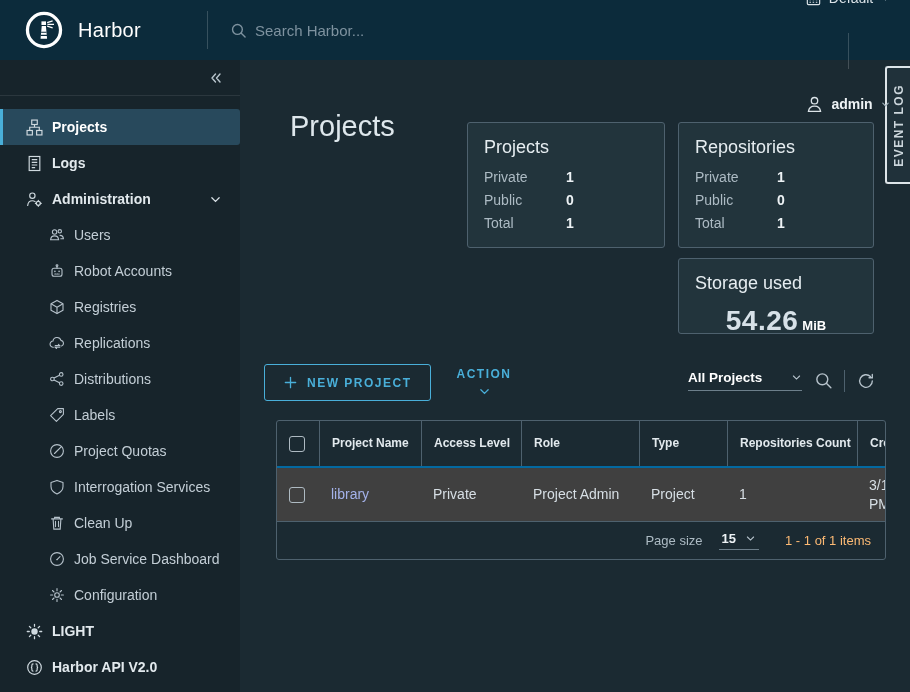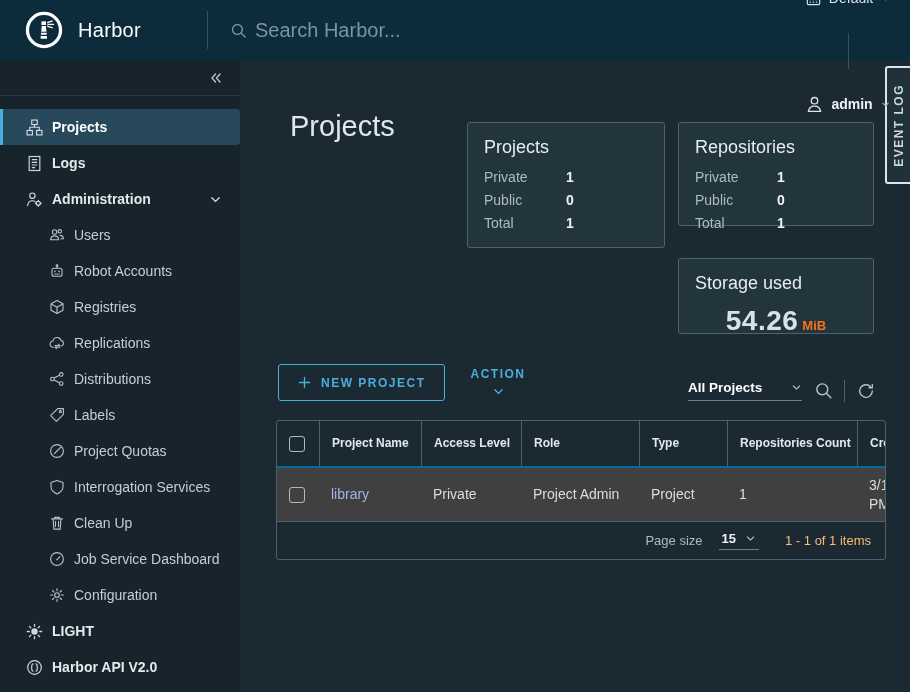--- a/index.html
+++ b/index.html
@@ -5,21 +5,21 @@
   * { margin:0; padding:0; box-sizing:border-box; }
   body { font-family:"Liberation Sans", sans-serif; background:#10181d; }
   .app { position:relative; width:910px; height:692px; background:#1b2a32; overflow:hidden; }
 
   
   .header { position:absolute; top:0; left:0; right:0; height:60px; background:#0c2b3b; display:flex; align-items:center; z-index:5; }
   .brand { display:flex; align-items:center; gap:14px; padding-left:24px; width:207px; flex:none; }
   .brand-name { color:#fff; font-size:20px; letter-spacing:.3px; }
   .hdr-divider { width:1px; height:38px; background:rgba(255,255,255,.18); flex:none; }
   .search { display:flex; align-items:center; gap:8px; margin-left:22px; color:#7e929f; width:280px; }
-  .search input { background:transparent; border:none; outline:none; color:#dbe3e8; font-size:20px; width:230px; font-family:"Liberation Sans", sans-serif; }
+  .search input { background:transparent; border:none; outline:none; color:#dbe3e8; font-size:15px; width:230px; font-family:"Liberation Sans", sans-serif; }
   .search input::placeholder { color:#7e929f; }
   .header-right { margin-left:auto; display:flex; align-items:center; gap:26px; padding-right:18px; color:#dbe3e8; font-size:14px;flex-direction:column; }
   .hdr-item { display:flex; align-items:center; gap:7px; }
   .hdr-item .chev { color:#9fb0ba; }
   .user-name { font-weight:bold; color:#eef3f6; }
   .hdr-vdiv { width:1px; height:36px; background:rgba(255,255,255,.18); }
 
   
   .sidebar { position:absolute; top:60px; left:0; width:240px; bottom:0; background:#17242b; }
   .collapse-row { height:36px; display:flex; align-items:center; justify-content:flex-end; padding-right:16px; color:#b9c6ce; border-bottom:1px solid rgba(255,255,255,.09); }
@@ -30,35 +30,35 @@
   .nav-item.lvl2 .i { width:16px; height:16px; color:#b6c2cb; }
   .nav-item.active { background:#28495c; border-left:3px solid #49afd9; padding-left:23px; border-radius:0 3px 3px 0; color:#fff; }
   .admin-chevron { margin-left:auto; margin-right:18px; color:#dbe3e8; }
 
   
   .main { position:absolute; top:60px; left:240px; right:0; bottom:0; background:#1b2a32; }
   .page-title { position:absolute; left:50px; top:50px; font-size:29px; font-weight:300; color:#dee7ec; }
 
   .card { position:absolute; background:#22343c; border:1px solid #4e616e; border-radius:3px; padding:12px 16px; color:#dee7ec; }
   .card-projects { left:227px; top:62px; width:198px; height:126px; }
-  .card-repos   { left:438px; top:62px; width:196px; height:104px; }
+  .card-repos   { left:438px; top:62px; width:196px; height:126px; }
   .card-storage { left:438px; top:198px; width:196px; height:76px; }
   .card-title { font-size:18px; font-weight:400; margin:2px 0 11px; color:#e6edf1; }
   .stat-row { display:flex; font-size:14px; margin-bottom:7px; color:#adbbc4; }
   .stat-label { width:82px; }
   .stat-value { color:#edf2f5; font-weight:bold; }
   .storage-line { text-align:center; margin-top:0; }
   .storage-value { font-size:28px; font-weight:bold; color:#d7e1e8; letter-spacing:.5px; }
-  .storage-unit { font-size:13px; font-weight:bold; color:#f97316; margin-left:4px; }
-
-  .toolbar { position:absolute; left:38px; top:304px; height:37px; display:flex; align-items:center; }
+  .storage-unit { font-size:13px; font-weight:bold; color:#ffffff; margin-left:4px; }
+
+  .toolbar { position:absolute; left:24px; top:304px; height:37px; display:flex; align-items:center; }
   .btn-new { display:flex; align-items:center; gap:9px; height:37px; padding:0 18px; border:1px solid #49afd9; border-radius:3px; background:transparent; color:#49afd9; font-size:12px; font-weight:bold; letter-spacing:1.5px; cursor:pointer; font-family:"Liberation Sans", sans-serif; }
   .action { margin-left:26px; display:flex; align-items:center; gap:4px; color:#49afd9; font-size:12px; font-weight:bold; letter-spacing:1.5px; cursor:pointer;flex-direction:column; }
 
-  .filter-group { position:absolute; left:448px; top:312px; height:37px; display:flex; align-items:center; color:#b6c2cb; }
+  .filter-group { position:absolute; left:448px; top:302px; height:37px; display:flex; align-items:center; color:#b6c2cb; }
   .filter-select { width:114px; display:flex; align-items:center; justify-content:space-between; border-bottom:1px solid #6d7f8b; padding-bottom:5px; color:#fff; font-weight:bold; font-size:13.5px; cursor:pointer; }
   .tool-icon { margin-left:12px; color:#b6c2cb; cursor:pointer; }
   .tool-vdiv { width:1px; height:22px; background:#4e616e; margin-left:11px; }
 
   
   .datagrid { position:absolute; left:36px; top:360px; width:610px; border:1px solid #4e616e; border-radius:3px; overflow:hidden; }
   .dg-header, .dg-row { display:grid; grid-template-columns:42px 102px 100px 118px 88px 130px 1fr; }
   .dg-header { height:47px; border-bottom:2px solid #0369a1; }
   .dg-hcell { display:flex; align-items:center; font-size:12px; font-weight:bold; color:#e2e9ed; padding:0 4px 0 12px; line-height:1.25; overflow:hidden; white-space:normal; }
   .dg-hcell.sep { border-left:1px solid #4e616e; }

